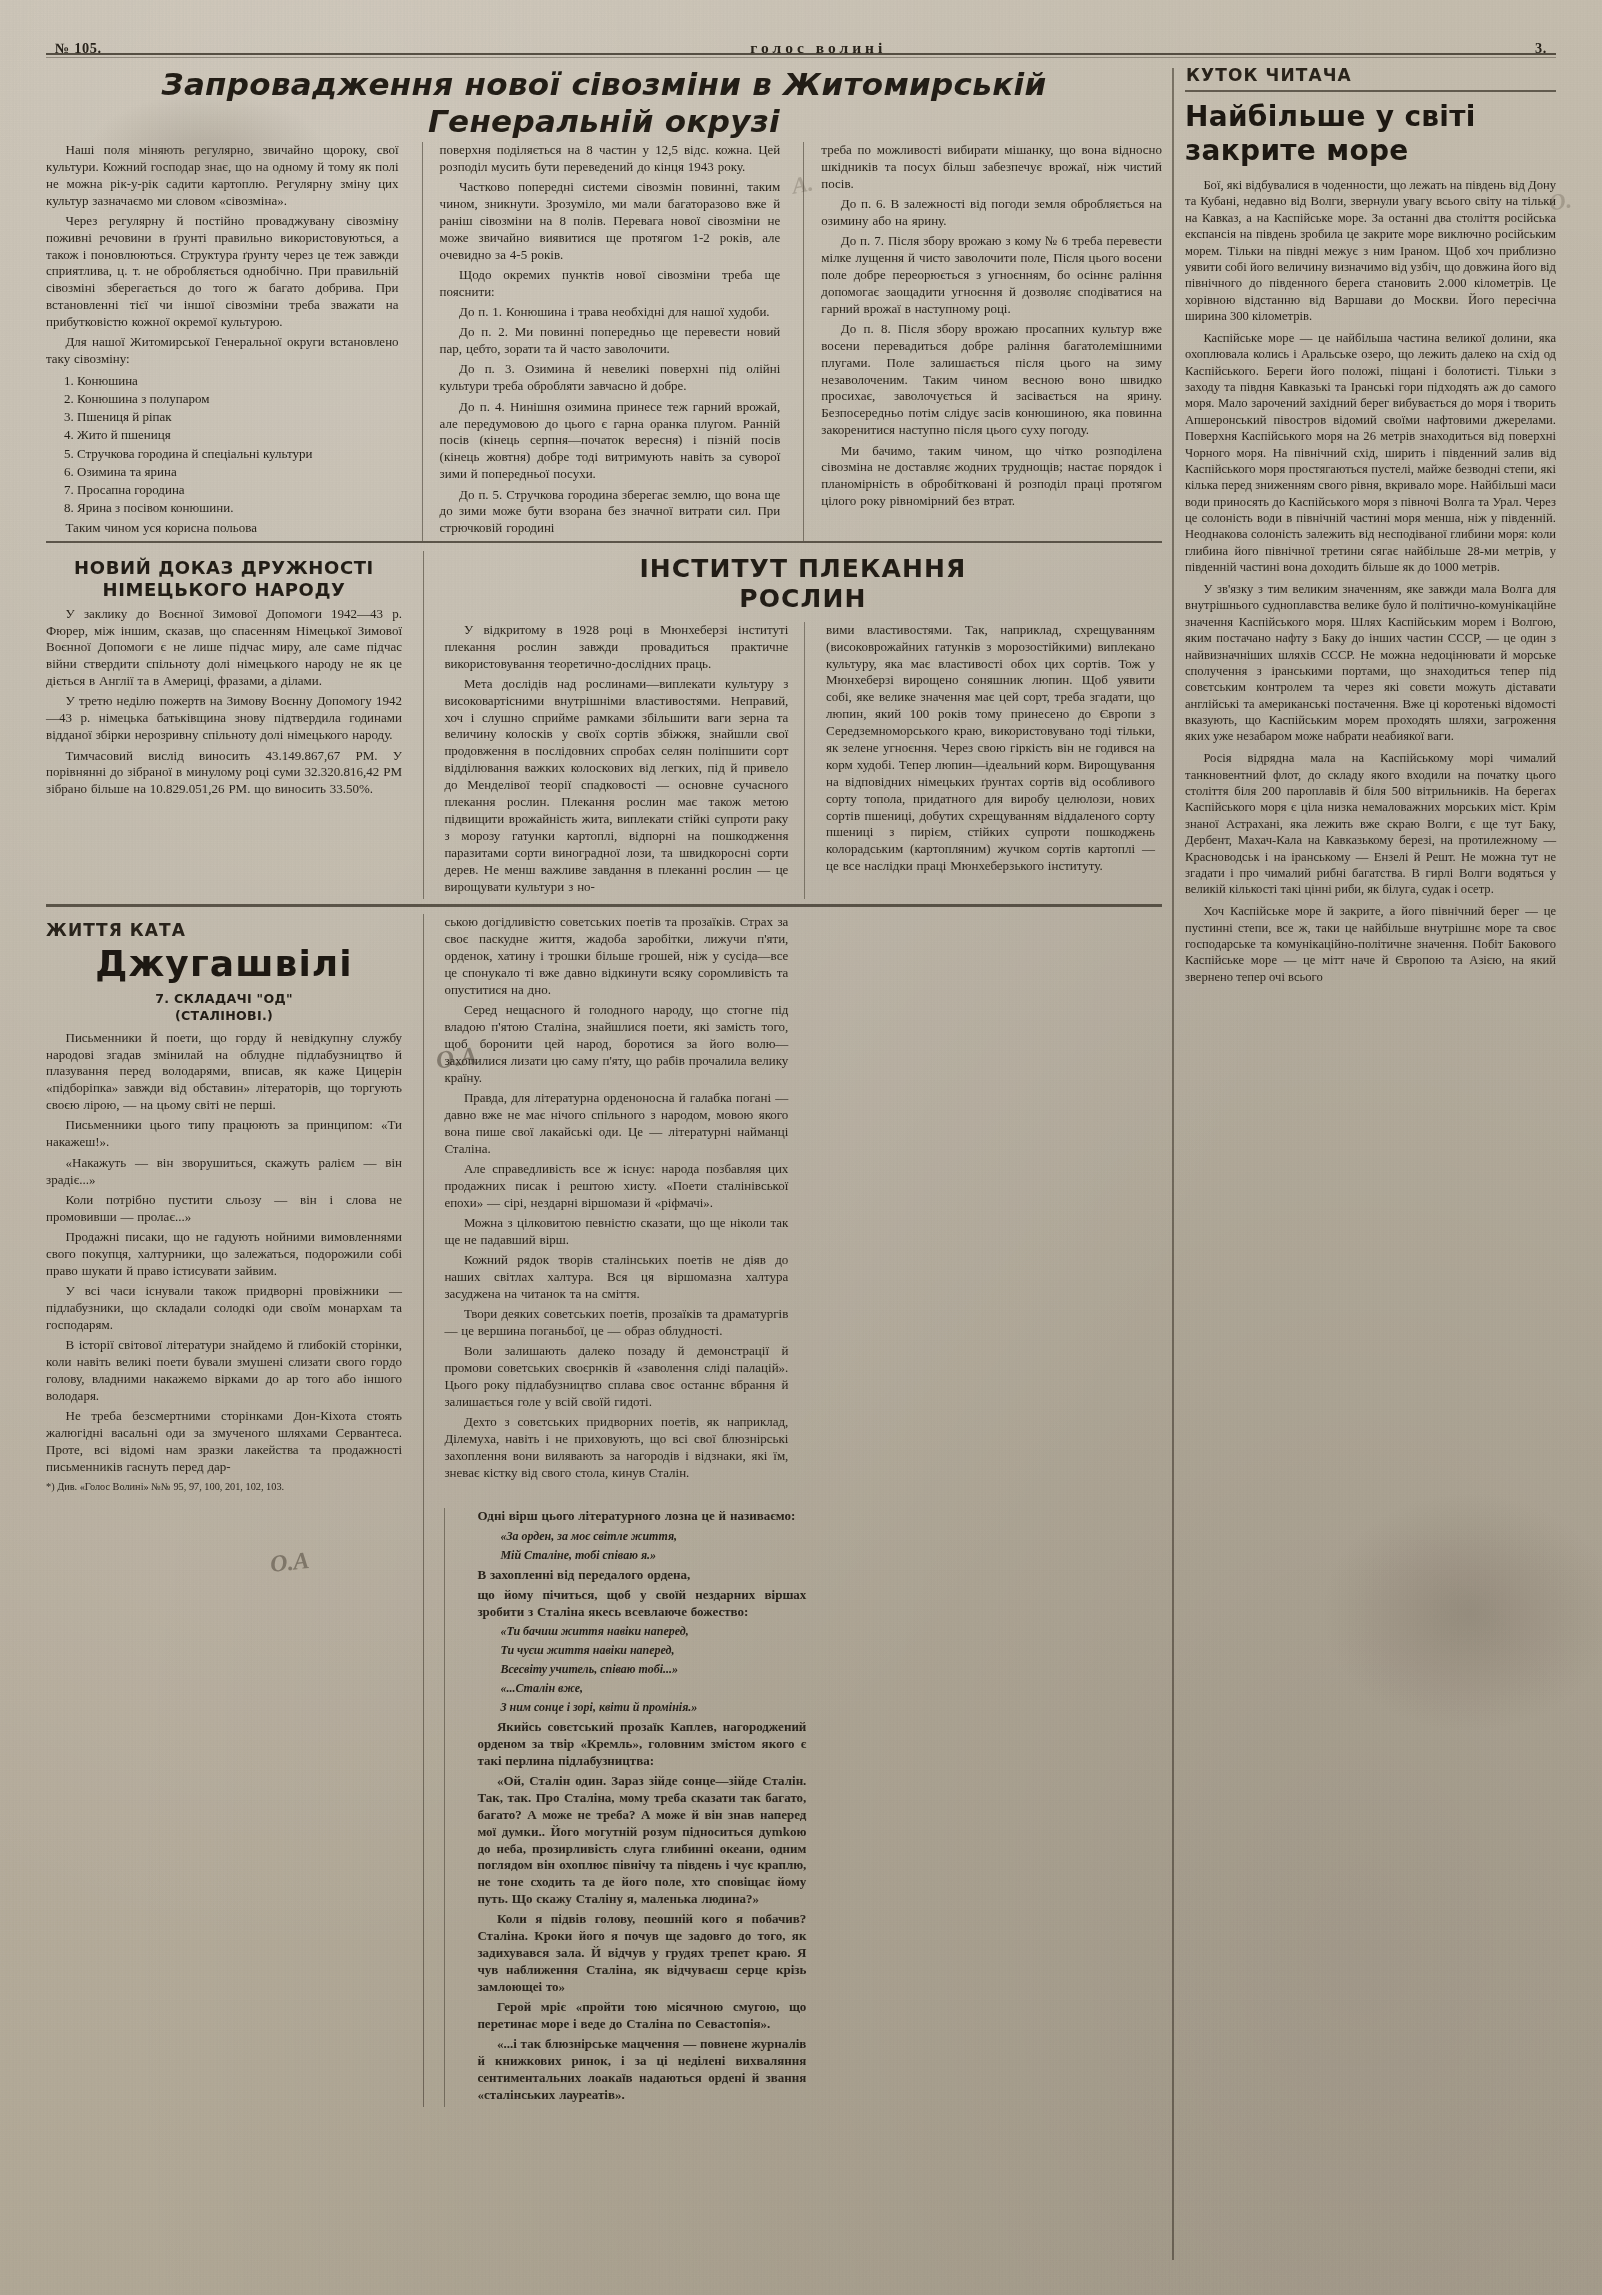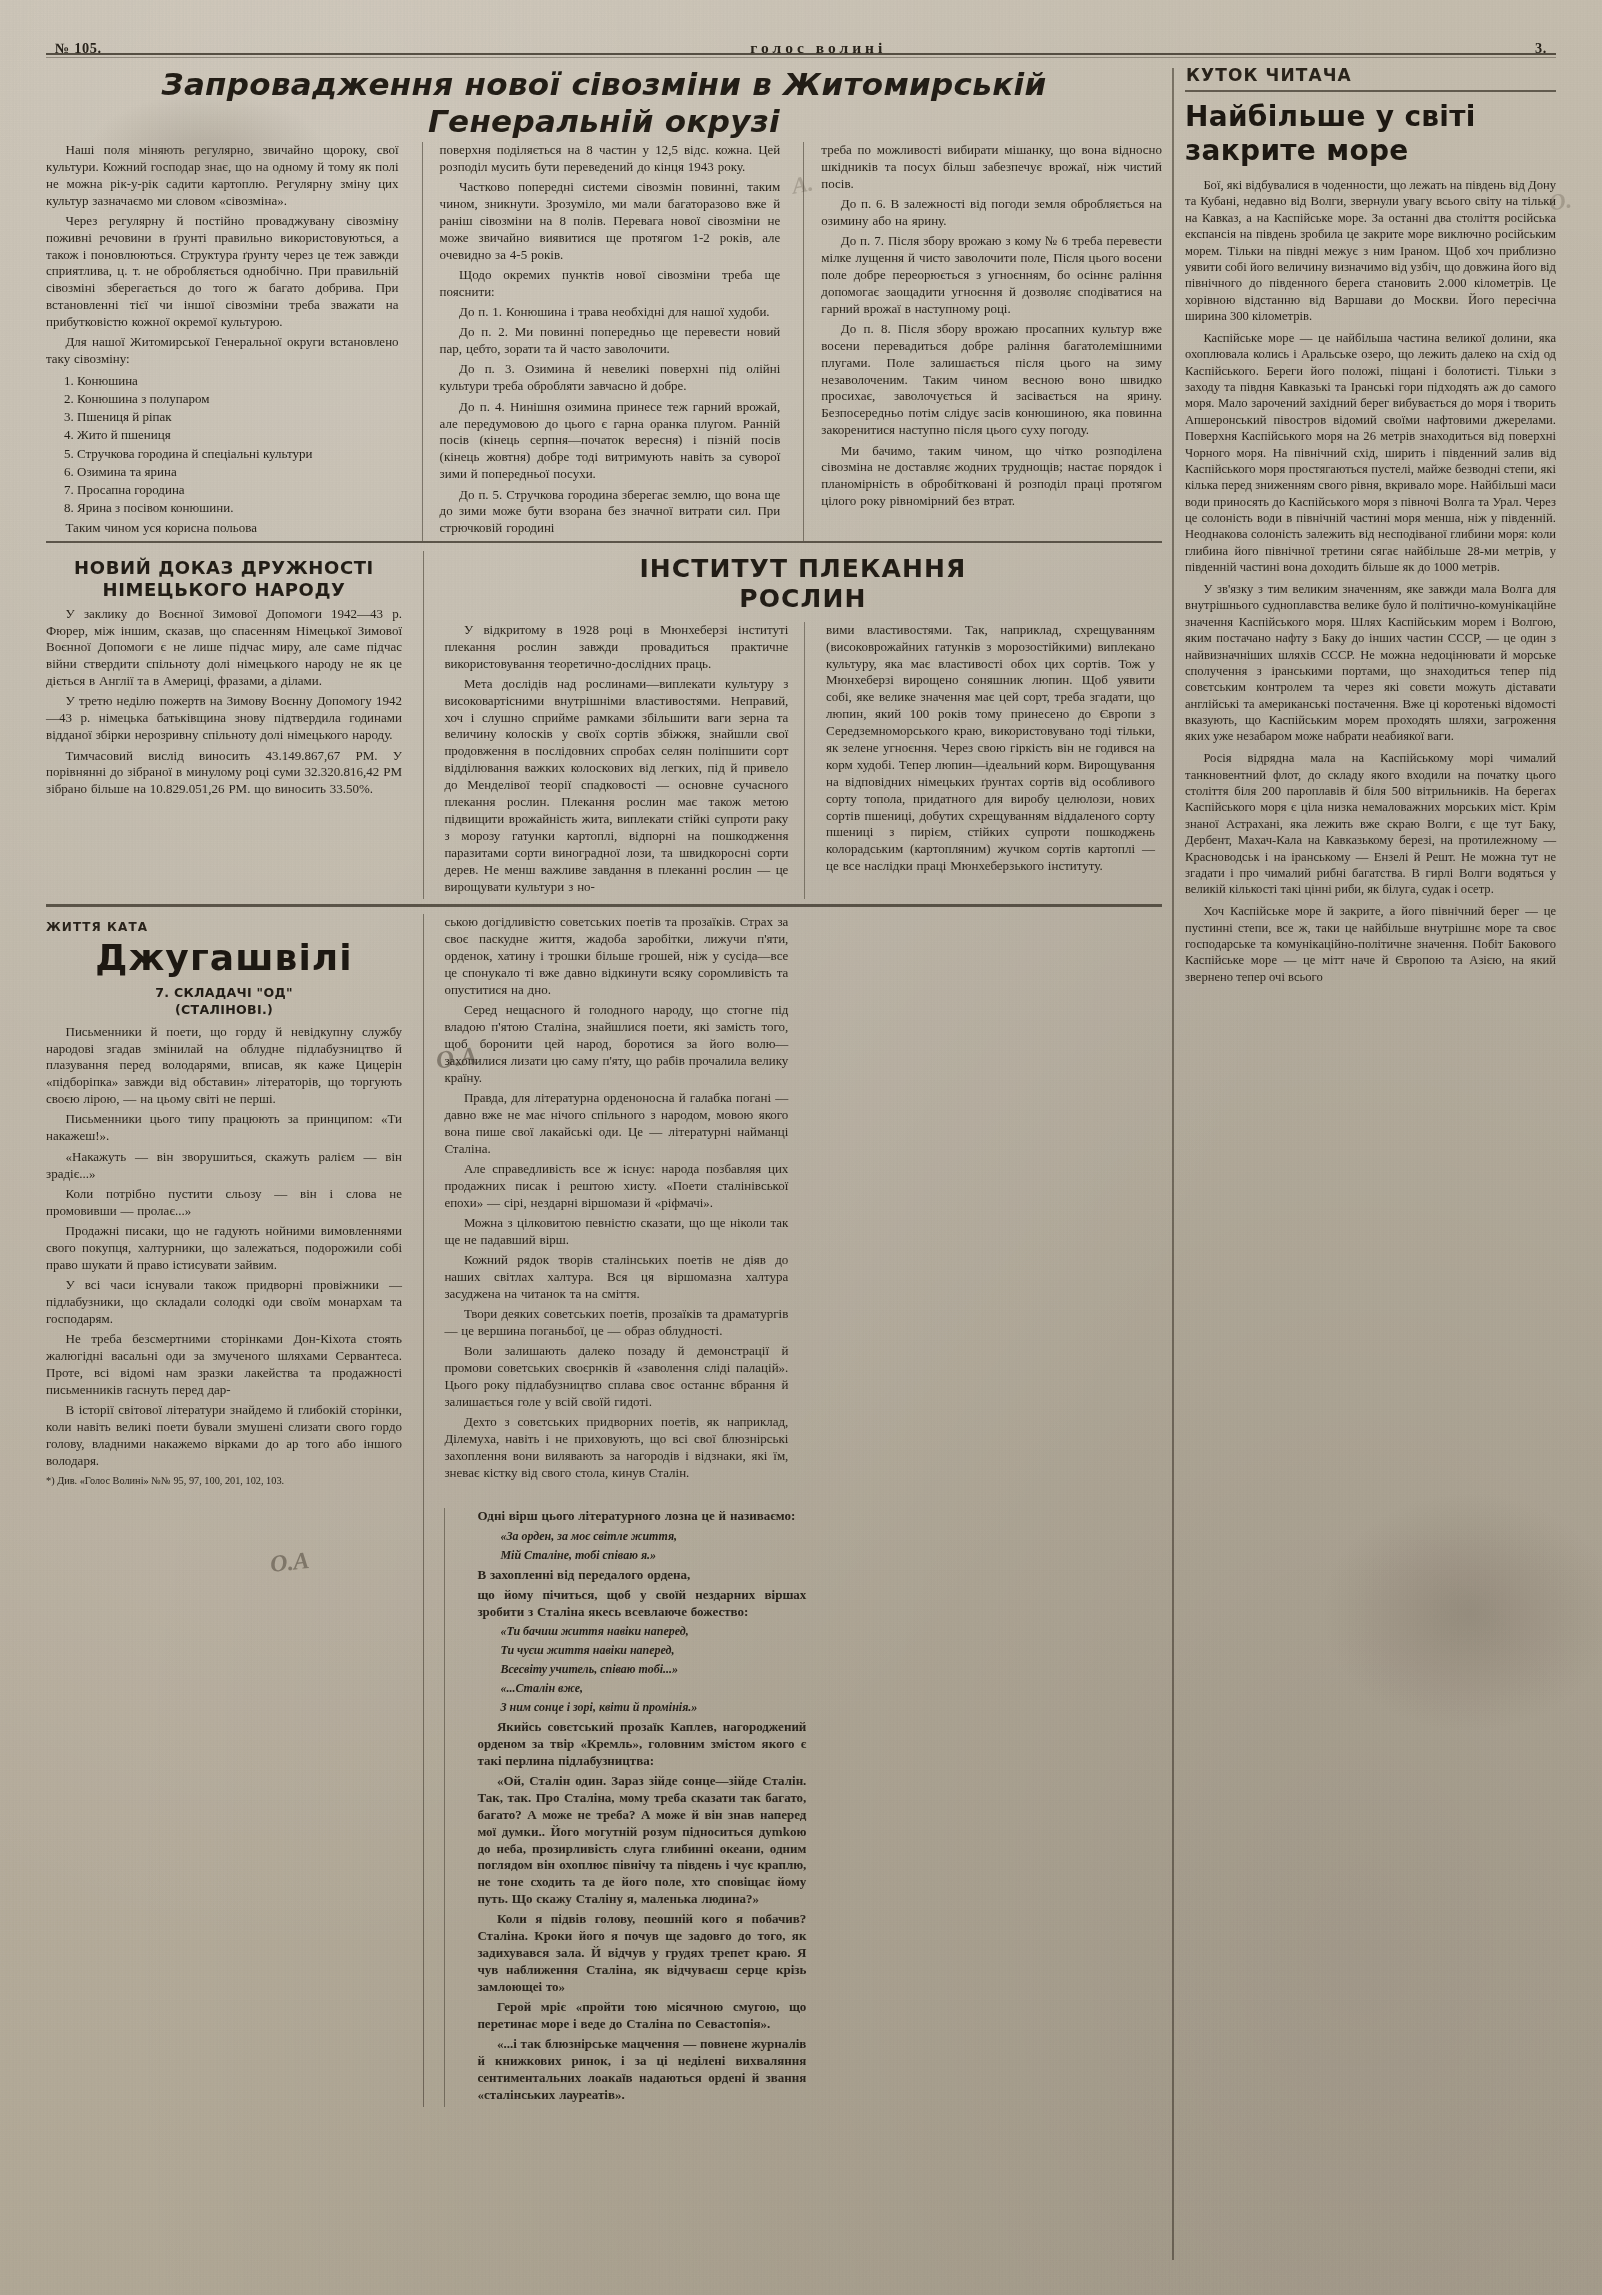--- a/index.html
+++ b/index.html
@@ -223,21 +223,21 @@
   .bot-rest .c { width: 344px; }
   .bot-rest .c.sep {
     border-left: 1.1px solid rgba(58,51,40,.5);
     padding-left: 32px;
     width: 329px;
     font-weight: bold;
   }
   .kicker {
     font-family: "DejaVu Sans", sans-serif;
     font-weight: bold;
-    font-size: 12px;
+    font-size: 17px;
     letter-spacing: 1.1px;
     color: #2b251d;
     margin: 5.7px 0 3.4px 0;
   }
   .head-huge {
     font-family: "DejaVu Sans", sans-serif;
     font-weight: bold;
     font-size: 36px;
     letter-spacing: 1.1px;
     color: #1f1a14;
@@ -420,22 +420,22 @@
           <div class="byline">
             <span>7. СКЛАДАЧІ "ОД"</span><br>
             <span>(СТАЛІНОВІ.)</span>
           </div>
           <p class="txt">Письменники й поети, що горду й невідкупну службу народові згадав змінилай на облудне підлабузництво й плазування перед володарями, вписав, як каже Цицерін «підборіпка» завжди від обставин» літераторів, що торгують своєю лірою, — на цьому світі не перші.</p>
           <p class="txt">Письменники цього типу працюють за принципом: «Ти накажеш!».</p>
           <p class="txt">«Накажуть — він зворушиться, скажуть ралієм — він зрадіє...»</p>
           <p class="txt">Коли потрібно пустити сльозу — він і слова не промовивши — пролає...»</p>
           <p class="txt">Продажні писаки, що не гадують нойними вимовленнями свого покупця, халтурники, що залежаться, подорожили собі право шукати й право істисувати зайвим.</p>
           <p class="txt">У всі часи існували також придворні провіжники — підлабузники, що складали солодкі оди своїм монархам та господарям.</p>
+          <p class="txt">В історії світової літератури знайдемо й глибокій сторінки, коли навіть великі поети бували змушені слизати свого гордо голову, владними накажемо вірками до ар того або іншого володаря.</p>
           <p class="txt">Не треба безсмертними сторінками Дон-Кіхота стоять жалюгідні васальні оди за змученого шляхами Сервантеса. Проте, всі відомі нам зразки лакейства та продажності письменників гаснуть перед дар-</p>
-          <p class="txt">В історії світової літератури знайдемо й глибокій сторінки, коли навіть великі поети бували змушені слизати свого гордо голову, владними накажемо вірками до ар того або іншого володаря.</p>
           <p class="footnote">*) Див. «Голос Волині» №№ 95, 97, 100, 201, 102, 103.</p>
         </div>
 
         <div class="bot-rest">
           <div class="c">
             <p class="txt noind">ською догідливістю советських поетів та прозаїків. Страх за своє паскудне життя, жадоба заробітки, лижучи п'яти, орденок, хатину і трошки більше грошей, ніж у сусіда—все це спонукало ті вже давно відкинути всяку соромливість та опуститися на дно.</p>
             <p class="txt">Серед нещасного й голодного народу, що стогне під владою п'ятою Сталіна, знайшлися поети, які замість того, щоб боронити цей народ, боротися за його волю—захопилися лизати цю саму п'яту, що рабів прочалила велику країну.</p>
             <p class="txt">Правда, для літературна орденоносна й галабка погані — давно вже не має нічого спільного з народом, мовою якого вона пише свої лакайські оди. Це — літературні найманці Сталіна.</p>
             <p class="txt">Але справедливість все ж існує: народа позбавляя цих продажних писак і рештою хисту. «Поети сталінівської епохи» — сірі, нездарні віршомази й «ріфмачі».</p>
             <p class="txt">Можна з цілковитою певністю сказати, що ще ніколи так ще не падавший вірш.</p>

